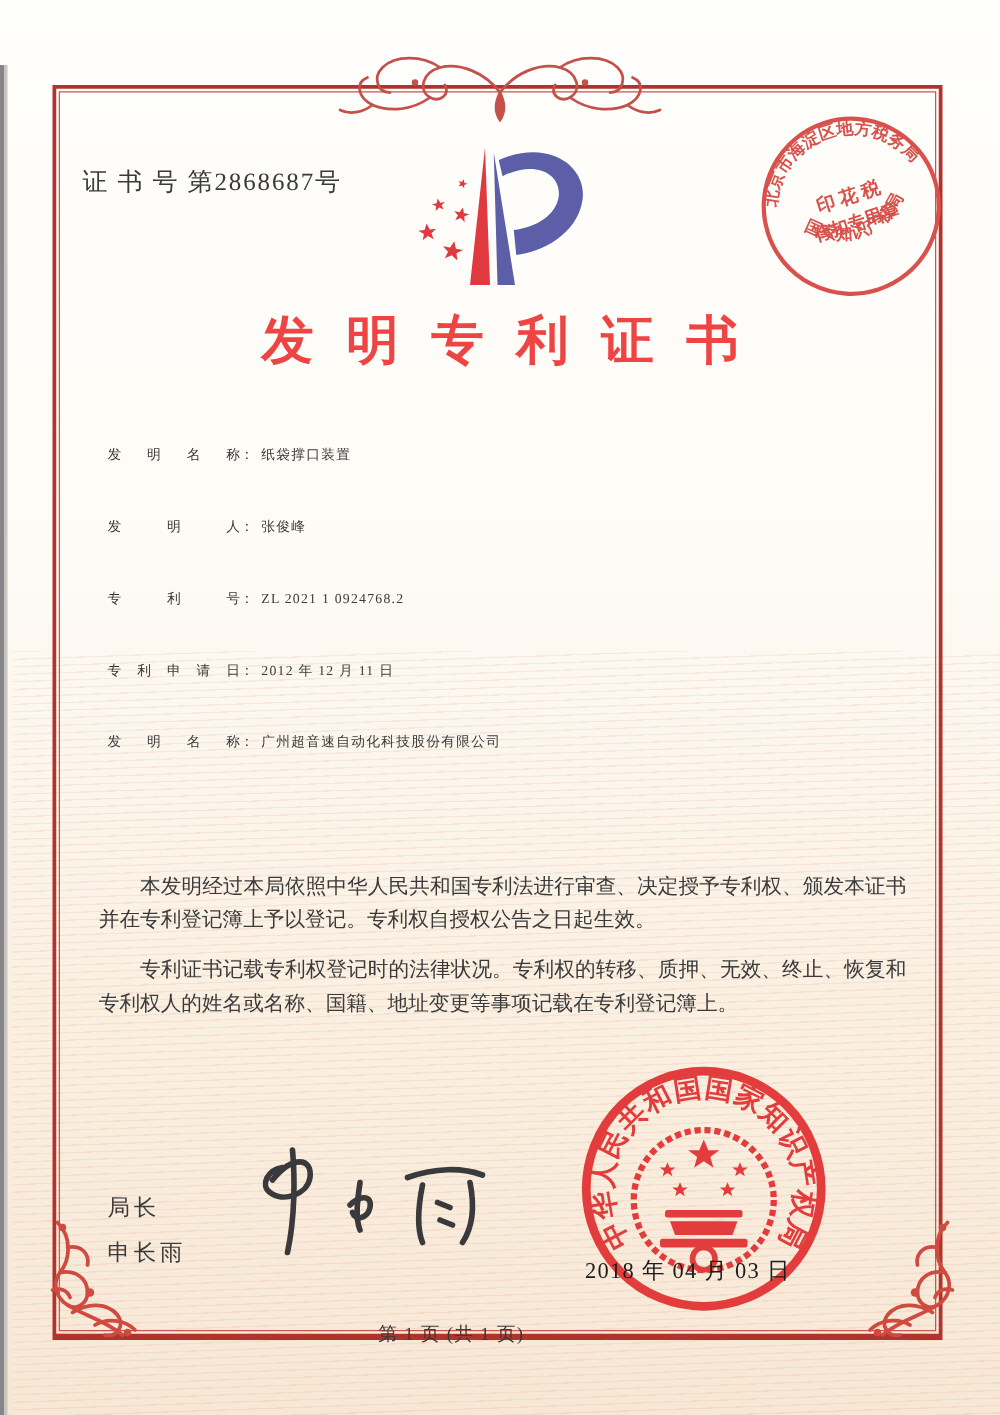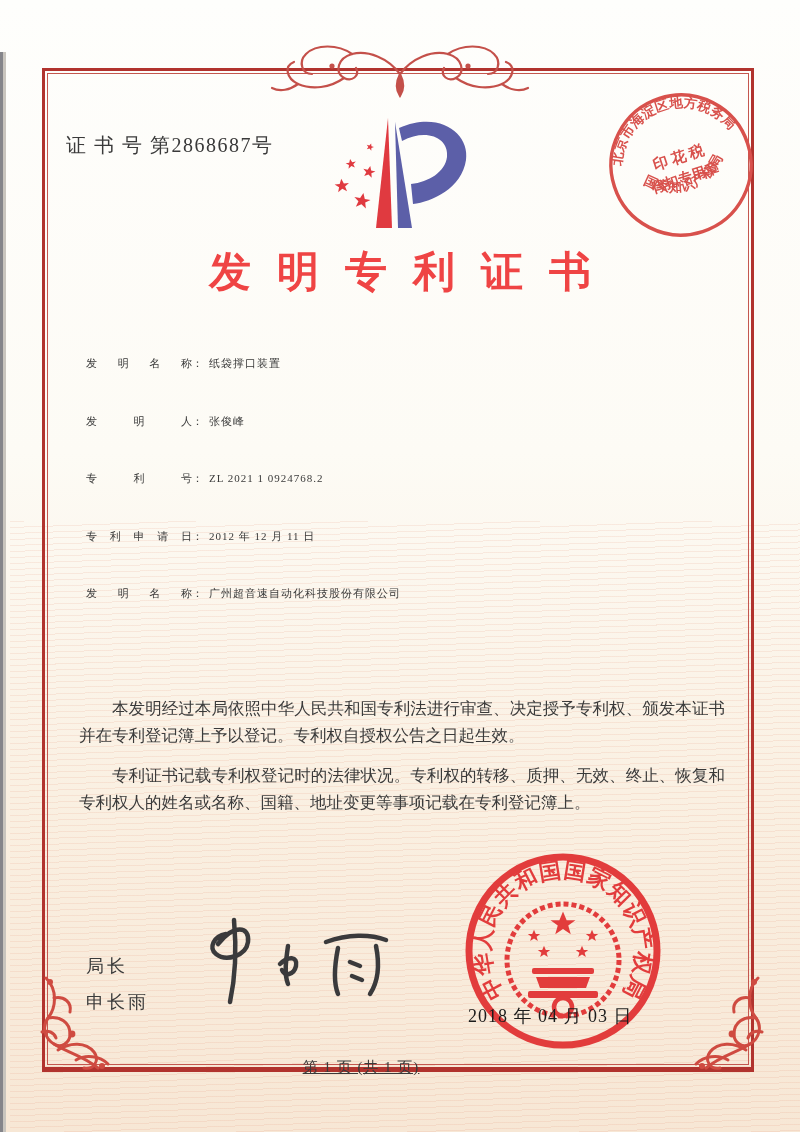--- a/index.html
+++ b/index.html
@@ -35,21 +35,21 @@
   .frow{font-size:11px;height:57.5px;white-space:nowrap;}
   .flabel{display:inline-block;width:106px;text-align:justify;text-align-last:justify;}
   .fcolon{display:inline-block;}
   .fvalue{margin-left:6px;letter-spacing:1px;}
   .paras{left:66px;top:682px;width:672px;font-size:16.5px;line-height:27px;text-align:justify;}
   .paras p{margin:13px;text-indent:2em;}
   .signer{left:86px;top:948px;font-size:18px;line-height:36px;letter-spacing:3px;}
   .signature{left:188px;top:912px;}
   .seal-wrap{left:462px;top:850px;}
   .issue-date{left:468px;top:1004px;font-size:18px;letter-spacing:1px;color:#1c1c1c;white-space:nowrap;}
-  .footer{left:0;width:722px;top:1058px;text-align:center;font-size:15px;letter-spacing:1px;text-decoration:underline;}
+  .footer{left:0;width:722px;top:1058px;text-align:center;font-size:15px;letter-spacing:1px;}
   .logo{left:328px;top:110px;}
   .tax-stamp{left:606px;top:90px;transform:rotate(-18deg);}
   .ornament-top{left:268px;top:40px;}
   .orn-bl{left:36px;top:972px;}
   .orn-br{left:672px;top:972px;transform:scale(-1,1);}
   svg{display:block;}
 </style>
 </head>
 <body>
 

